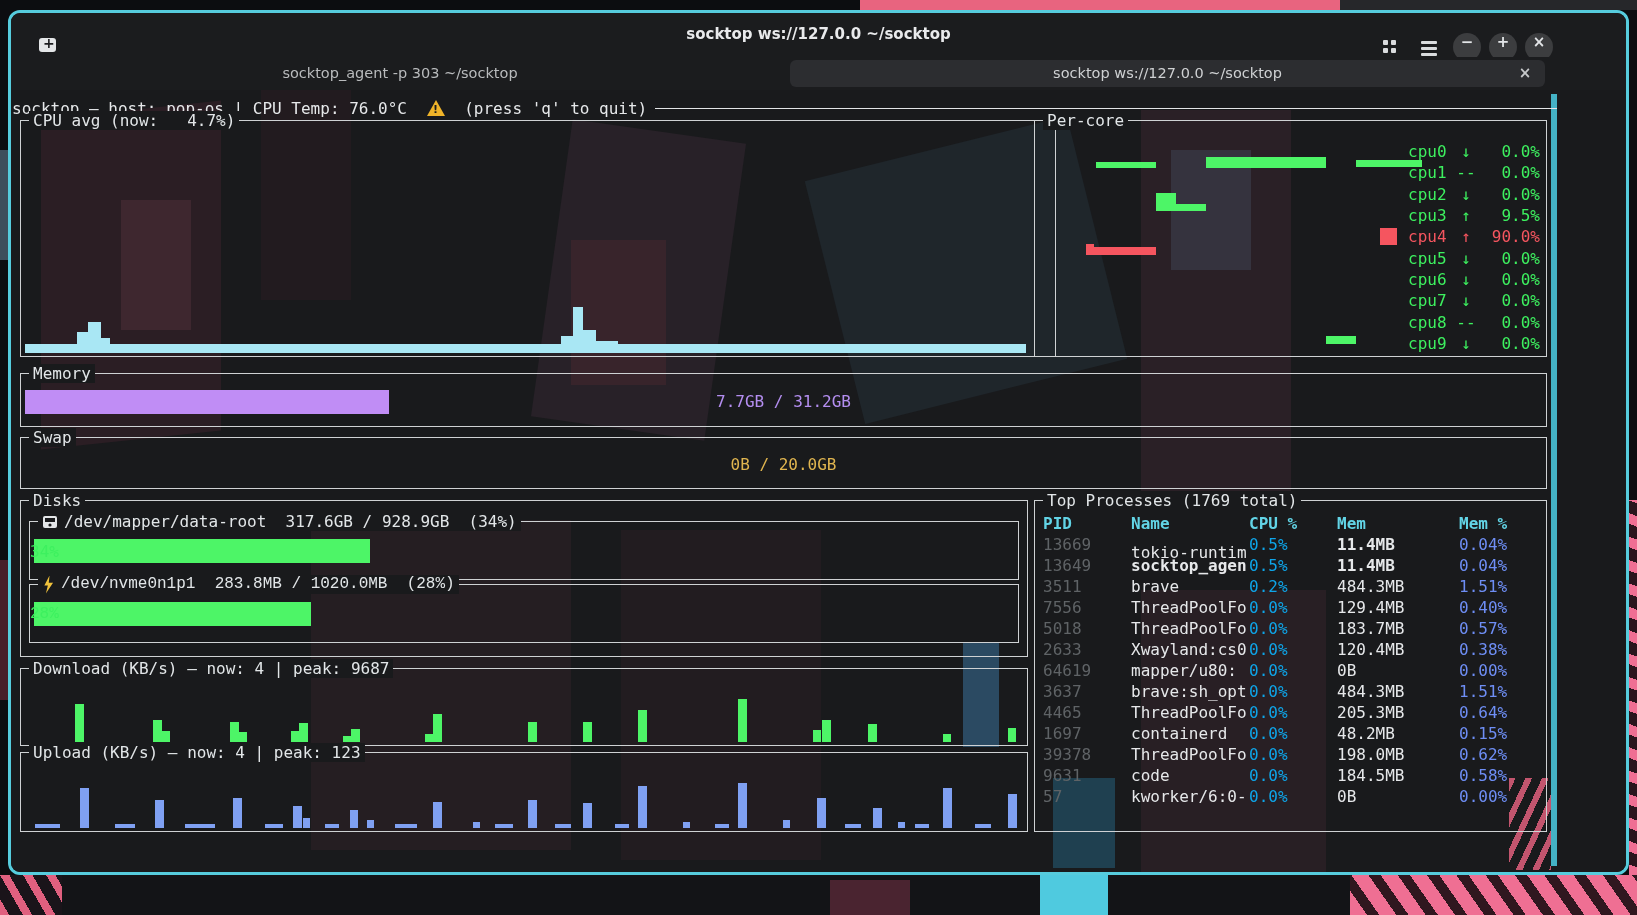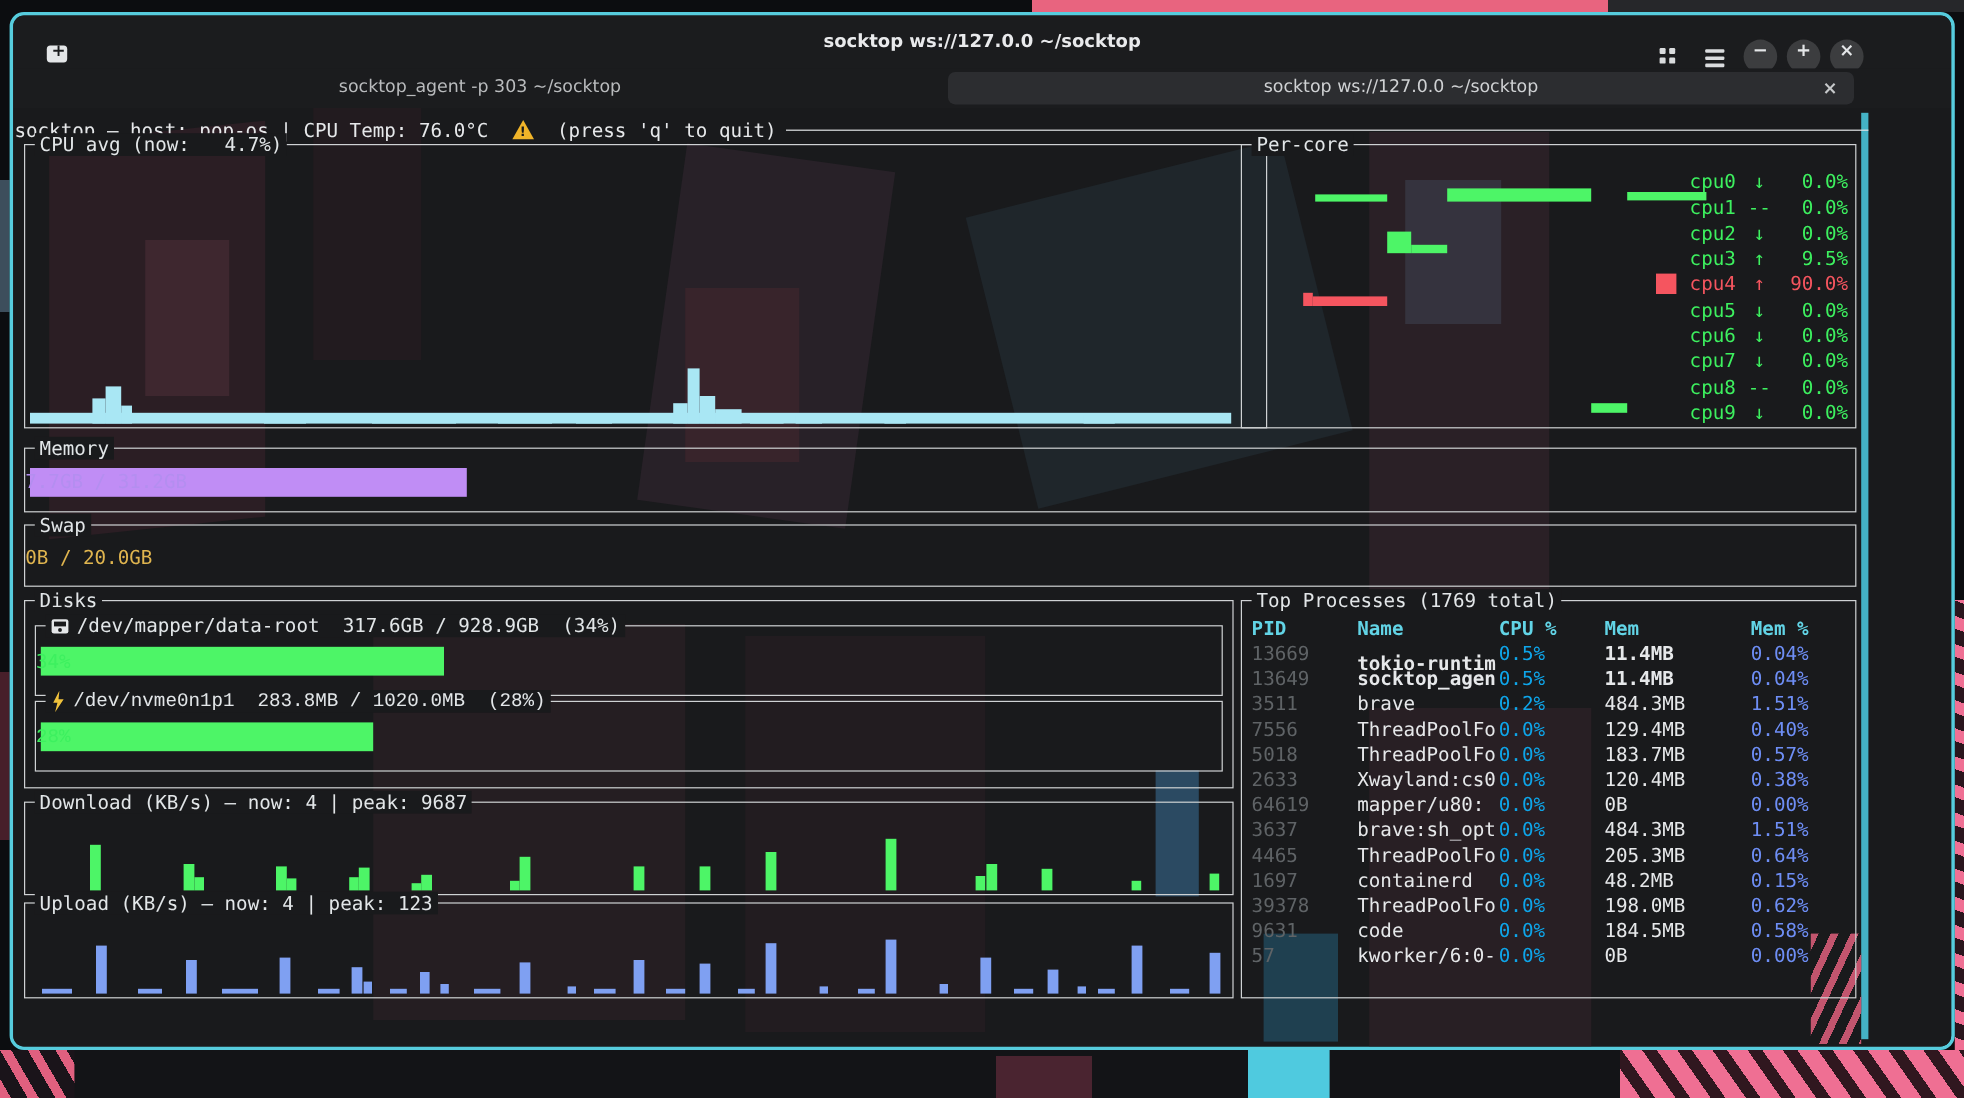--- a/index.html
+++ b/index.html
@@ -56,21 +56,21 @@
   
   .tui{left:0;top:0;width:1637px;height:915px;color:#e6e8ea;font-size:16px;}
   .hdr{left:12px;top:98px;width:1545px;height:20px;display:flex;align-items:center;gap:8px;white-space:pre;}
   .hdr .line{flex:1;height:1px;background:#e2e4e6;}
   .warn{position:relative;width:0;height:0;border-left:9px solid transparent;border-right:9px solid transparent;border-bottom:16px solid #f0b429;display:inline-block;margin:0 2px;}
   .warn::after{content:"!";position:absolute;left:-2.5px;top:3px;font:bold 11px "DejaVu Sans",sans-serif;color:#191a1c;}
   .panel{position:absolute;border:1px solid #cfd2d4;}
   .ptitle{position:absolute;top:-10px;left:8px;background:#191a1c;padding:0 4px;white-space:pre;color:#e2e6e8;line-height:19px;}
   .chart{position:absolute;left:4px;right:4px;bottom:3px;top:2px;}
   .cbar{position:absolute;bottom:0;}
-  .ctext{position:absolute;left:0;right:0;text-align:left;}
+  .ctext{position:absolute;left:0;right:0;text-align:center;}
 
   
   .cores{position:absolute;top:20px;right:6px;}
   .core-row{position:relative;height:21.3px;display:flex;align-items:center;justify-content:flex-end;color:#3df05f;}
   .core-row .lbl{width:44px;}
   .core-row .arr{width:28px;text-align:center;}
   .core-row .val{width:60px;text-align:right;}
   .core-row.hot{color:#f5555f;}
   .core-row .blk{position:absolute;left:-28px;top:2px;width:17px;height:17px;background:#f5555f;display:none;}
   .core-row.hot .blk{display:block;}
@@ -345,21 +345,21 @@
       <div class="prow phead" style="top:12px;" id="proc-head">
           <span>PID</span>
           <span>Name</span>
           <span>CPU %</span>
           <span>Mem</span>
           <span>Mem %</span>
         </div>
       <div id="proc-rows">
           <div class="prow" style="top: 33px;">
             <span class="c-pid">13669</span>
-            <span class="c-name" style="font-weight: bold; margin-top: 15px;">tokio-runtim</span>
+            <span class="c-name" style="font-weight: normal; margin-top: 15px;">tokio-runtim</span>
             <span class="c-cpu">0.5%</span>
             <span class="c-mem" style="font-weight: bold;">11.4MB</span>
             <span class="c-memp">0.04%</span>
           </div>
           <div class="prow" style="top: 54px;">
             <span class="c-pid">13649</span>
             <span class="c-name" style="font-weight: bold;">socktop_agen</span>
             <span class="c-cpu">0.5%</span>
             <span class="c-mem" style="font-weight: bold;">11.4MB</span>
             <span class="c-memp">0.04%</span>

